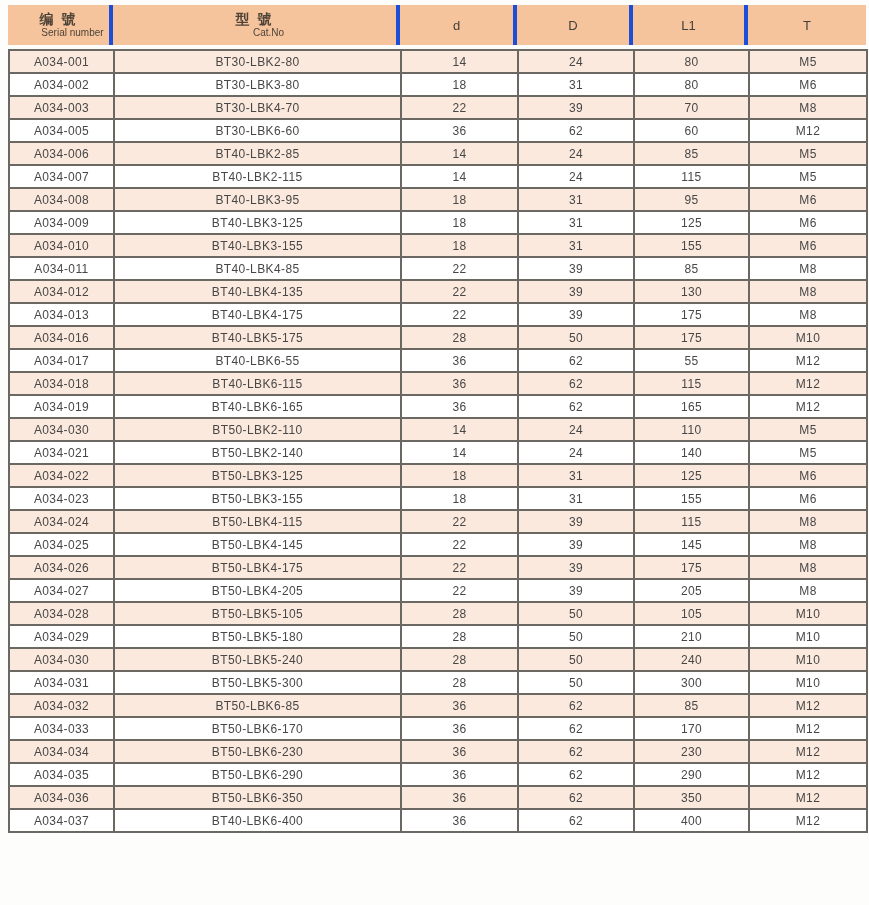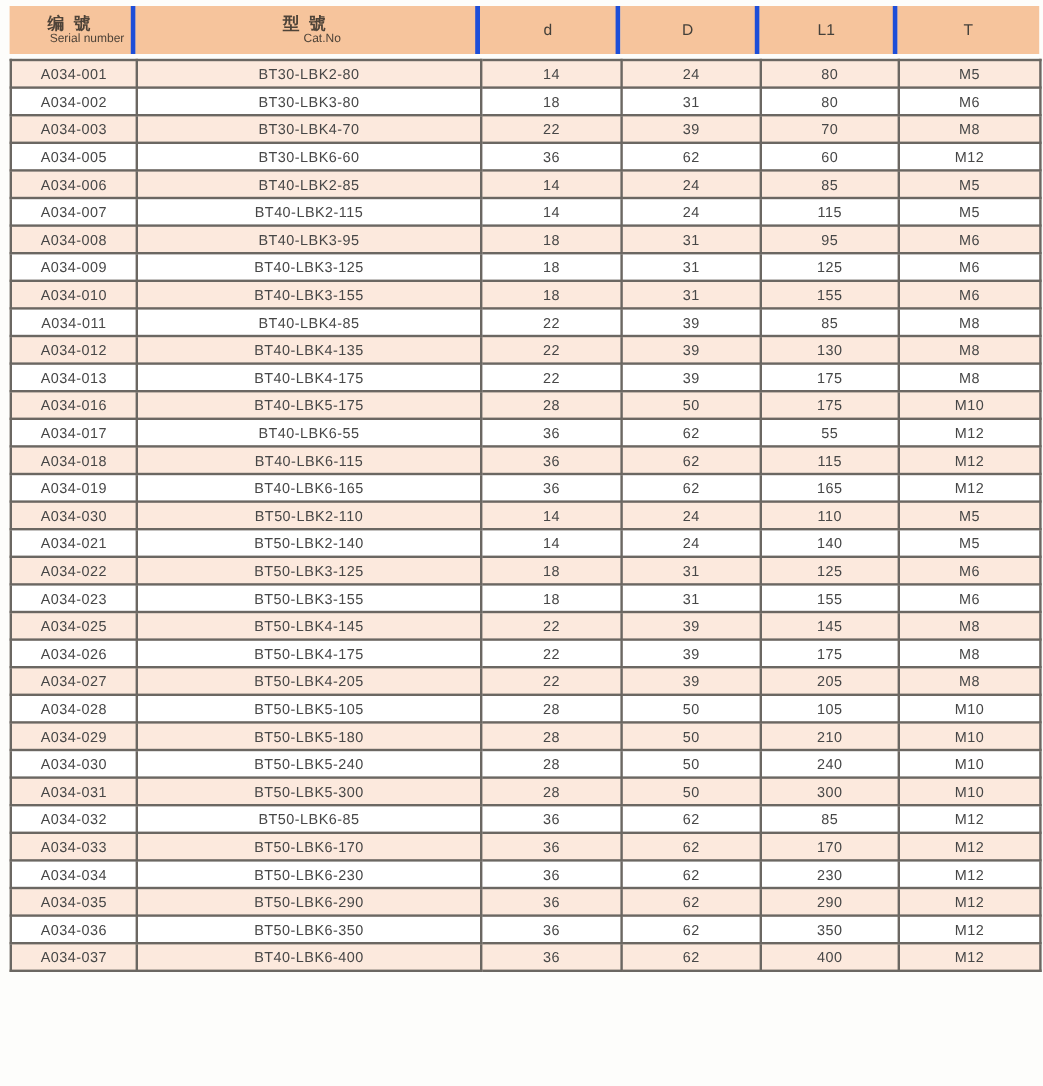--- a/index.html
+++ b/index.html
@@ -275,20 +275,28 @@
         </tr>
         <tr>
           <td>A034-023</td>
           <td>BT50-LBK3-155</td>
           <td>18</td>
           <td>31</td>
           <td>155</td>
           <td>M6</td>
         </tr>
         <tr>
+          <td>A034-024</td>
+          <td>BT50-LBK4-115</td>
+          <td>22</td>
+          <td>39</td>
+          <td>115</td>
+          <td>M8</td>
+        </tr>
+        <tr>
           <td>A034-025</td>
           <td>BT50-LBK4-145</td>
           <td>22</td>
           <td>39</td>
           <td>145</td>
           <td>M8</td>
         </tr>
         <tr>
           <td>A034-026</td>
           <td>BT50-LBK4-175</td>

